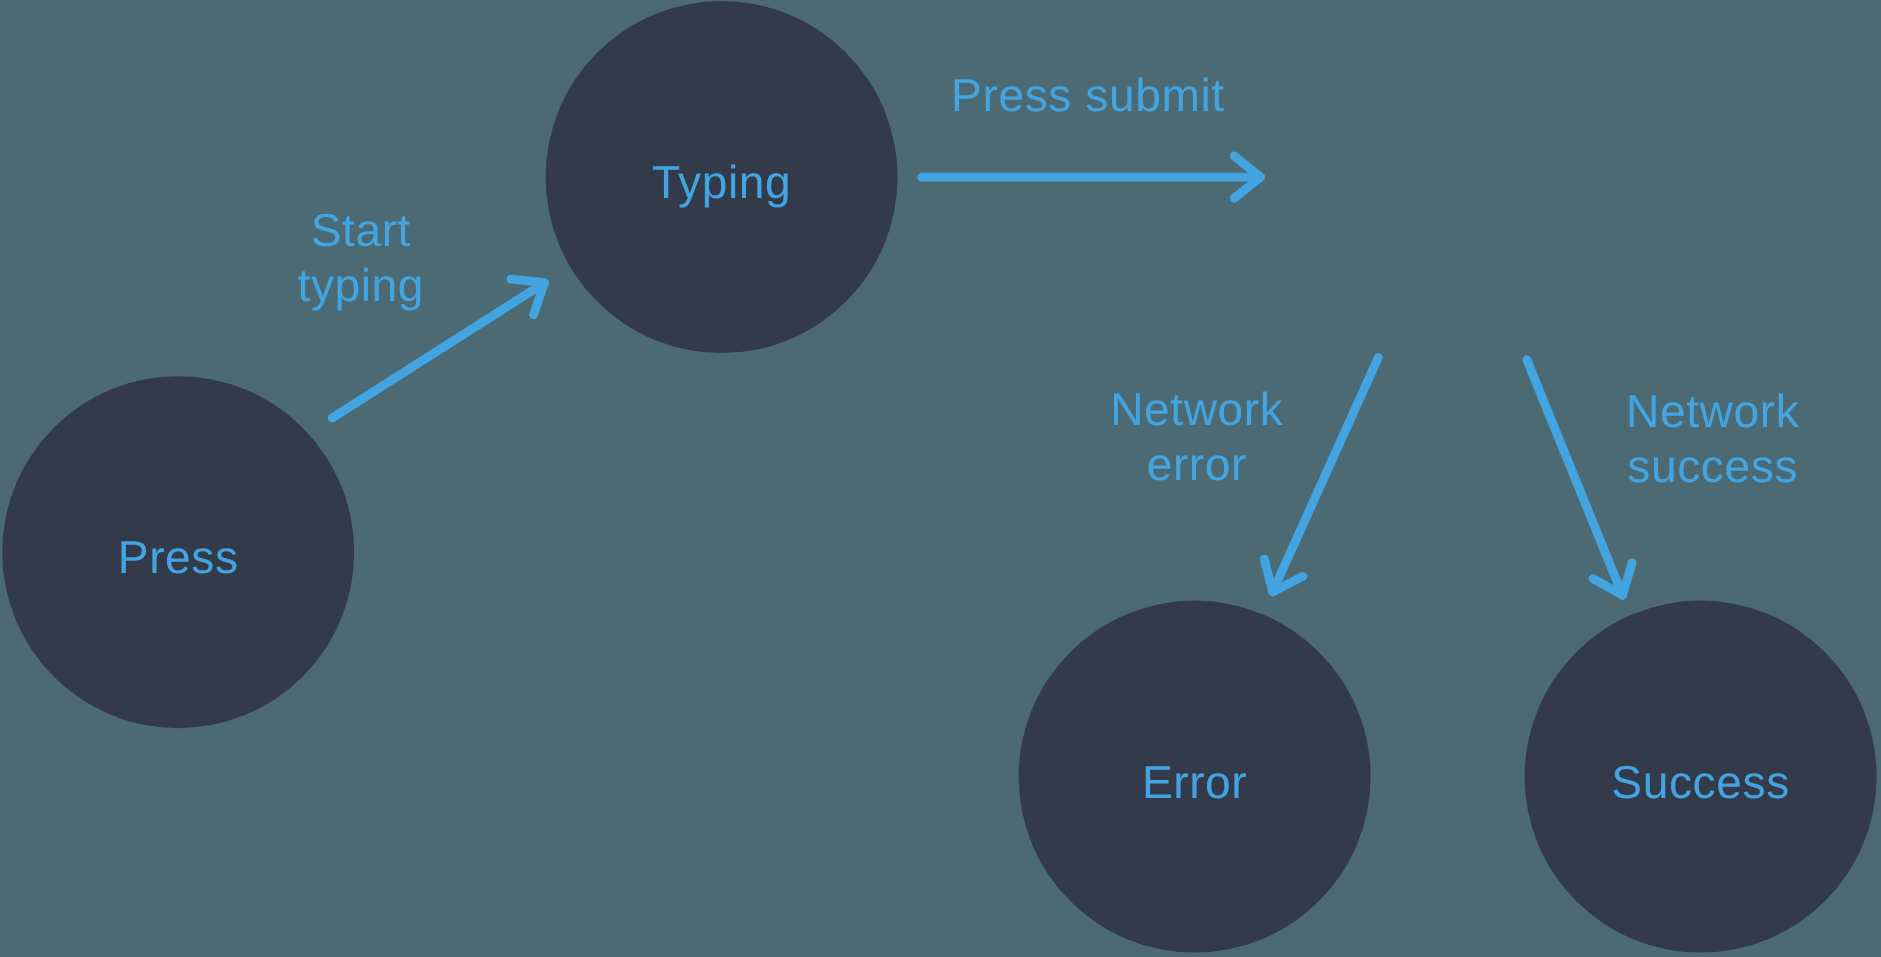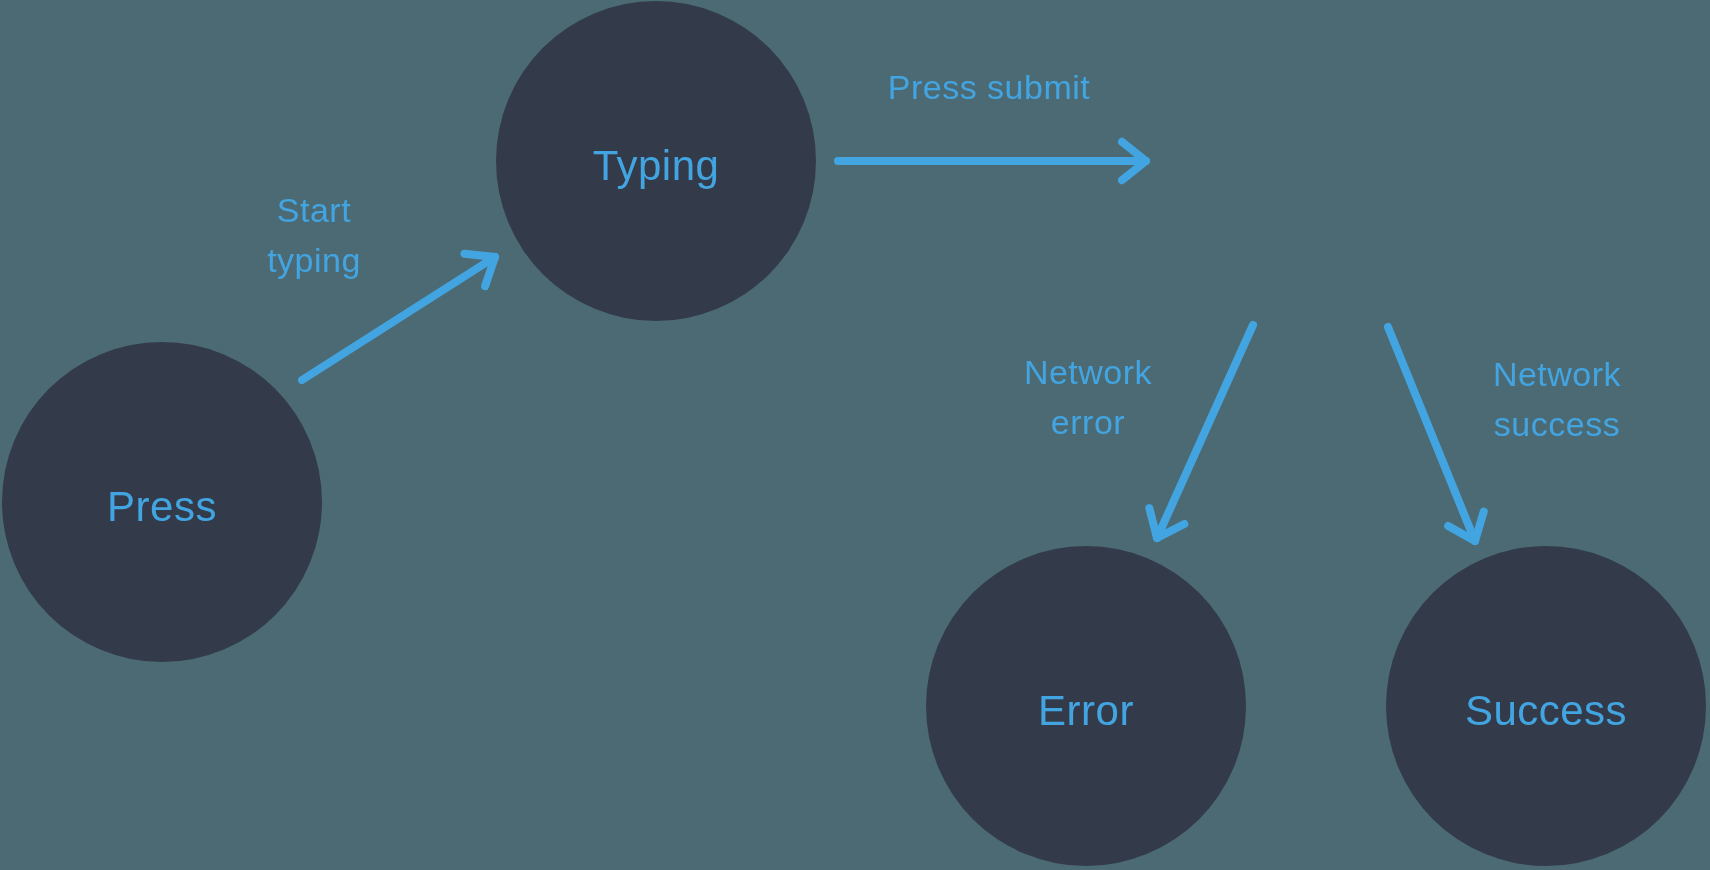--- a/index.html
+++ b/index.html
@@ -56,21 +56,21 @@
     font-size: 42px;
     font-weight: 500;
     letter-spacing: 0.5px;
     margin-top: 10px;
     white-space: nowrap;
   }
   .tlabel {
     position: absolute;
     transform: translateX(-50%);
     color: var(--accent);
-    font-size: 34px;
+    font-size: 42px;
     font-weight: 500;
     letter-spacing: 0.5px;
     line-height: 50px;
     text-align: center;
     white-space: pre-line;
   }
 </style>
 </head>
 <body>
 
@@ -98,21 +98,21 @@
 
 
   <div class="state" style="left:926px; top:546px">
     <span class="state-label">Error</span>
   </div>
 
   <div class="state" style="left:1386px; top:546px">
     <span class="state-label">Success</span>
   </div>
 
-  <div class="tlabel" style="left:314px; top:185px">Start
+  <div class="tlabel" style="left:328px; top:185px">Start
 typing</div>
 
   <div class="tlabel" style="left:989px; top:62px">Press submit</div>
 
   <div class="tlabel" style="left:1088px; top:347px">Network
 error</div>
 
   <div class="tlabel" style="left:1557px; top:349px">Network
 success</div>
 

